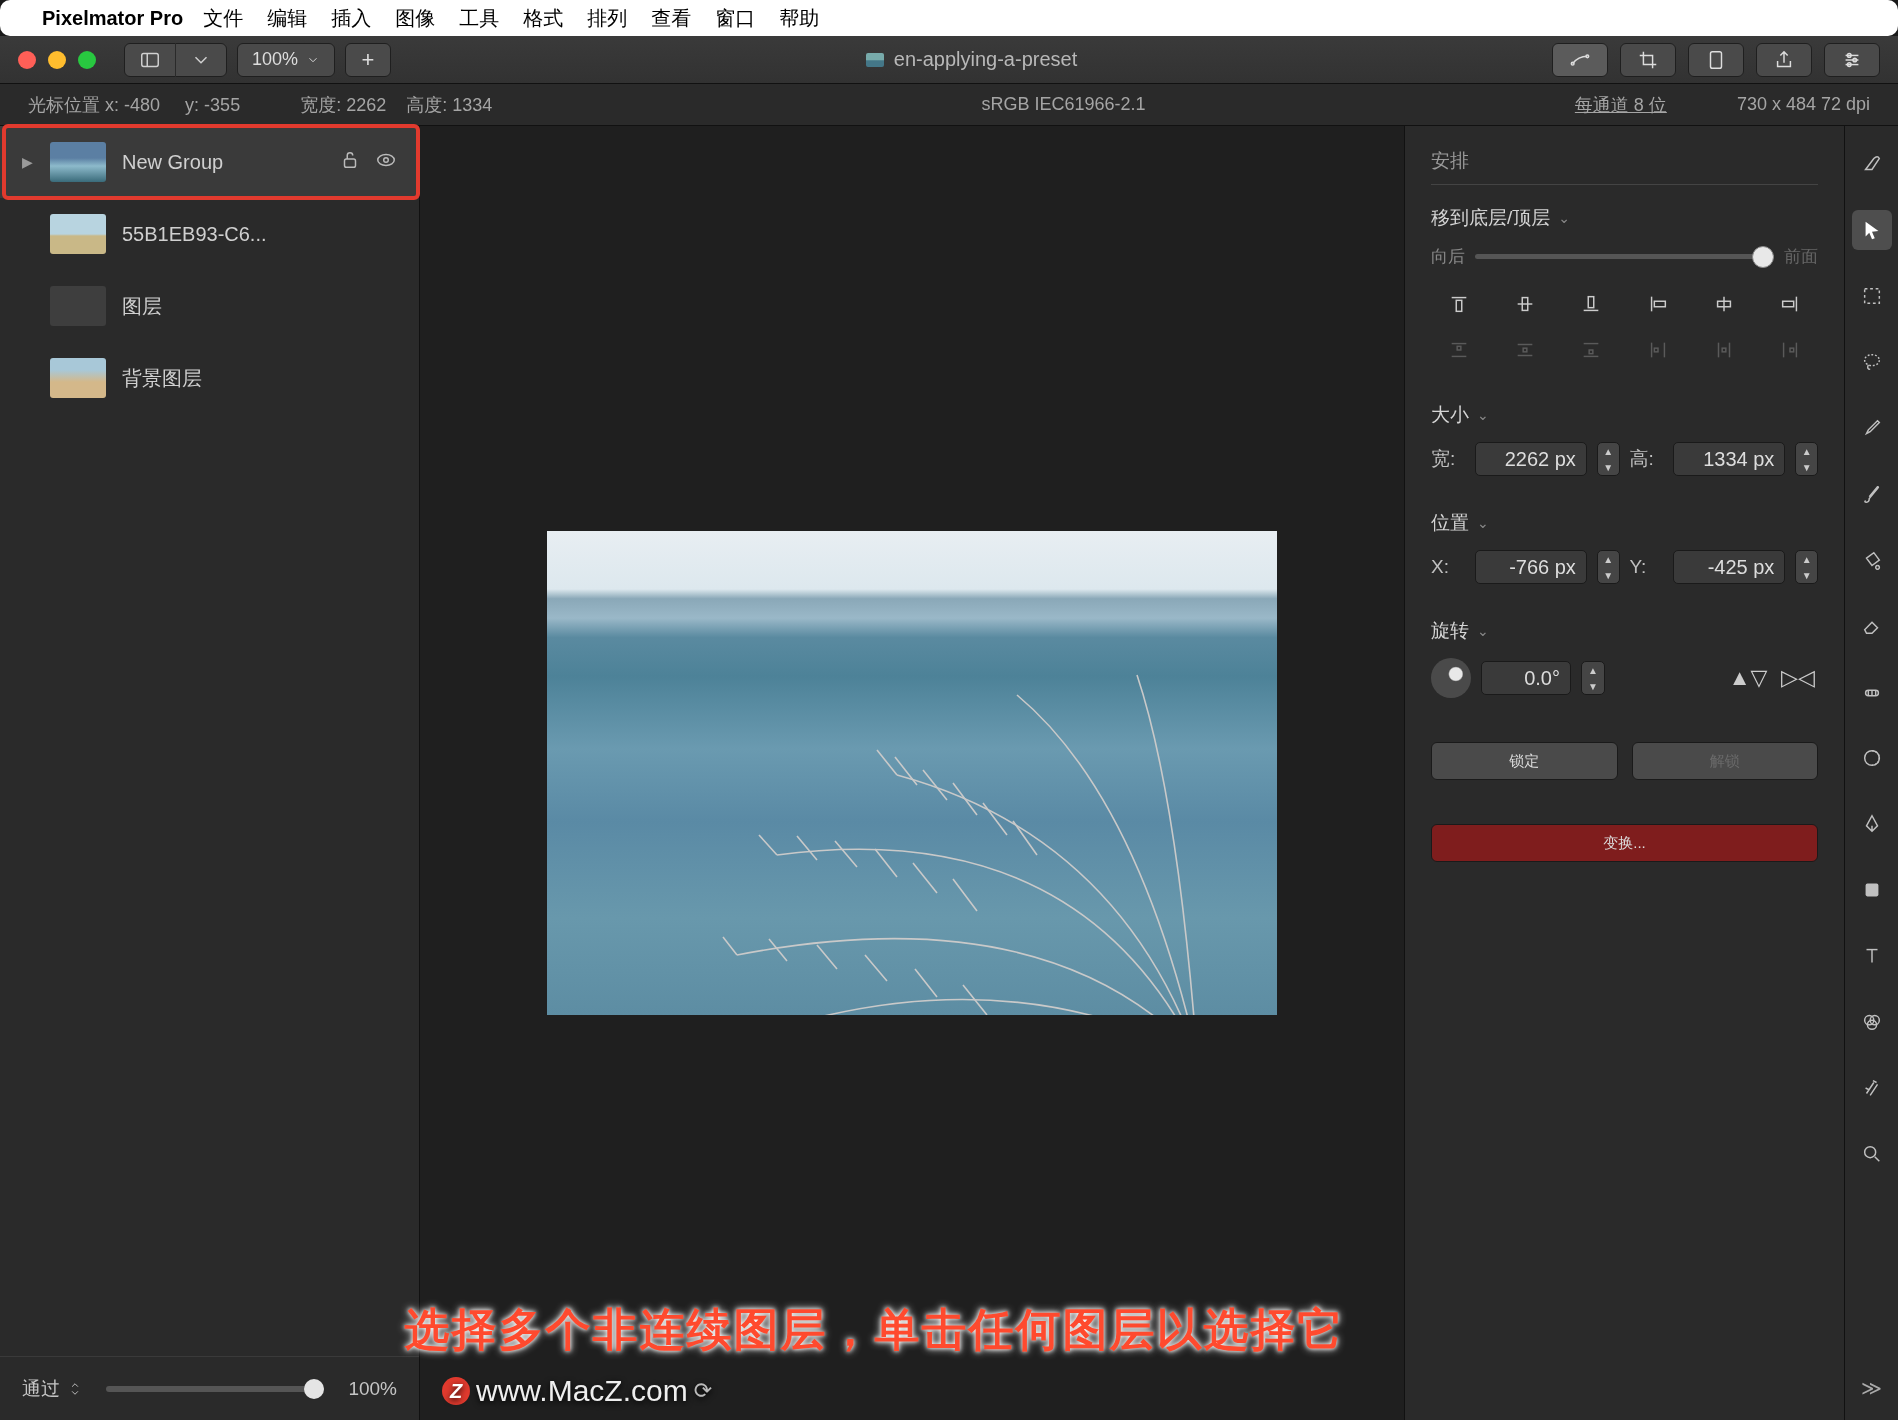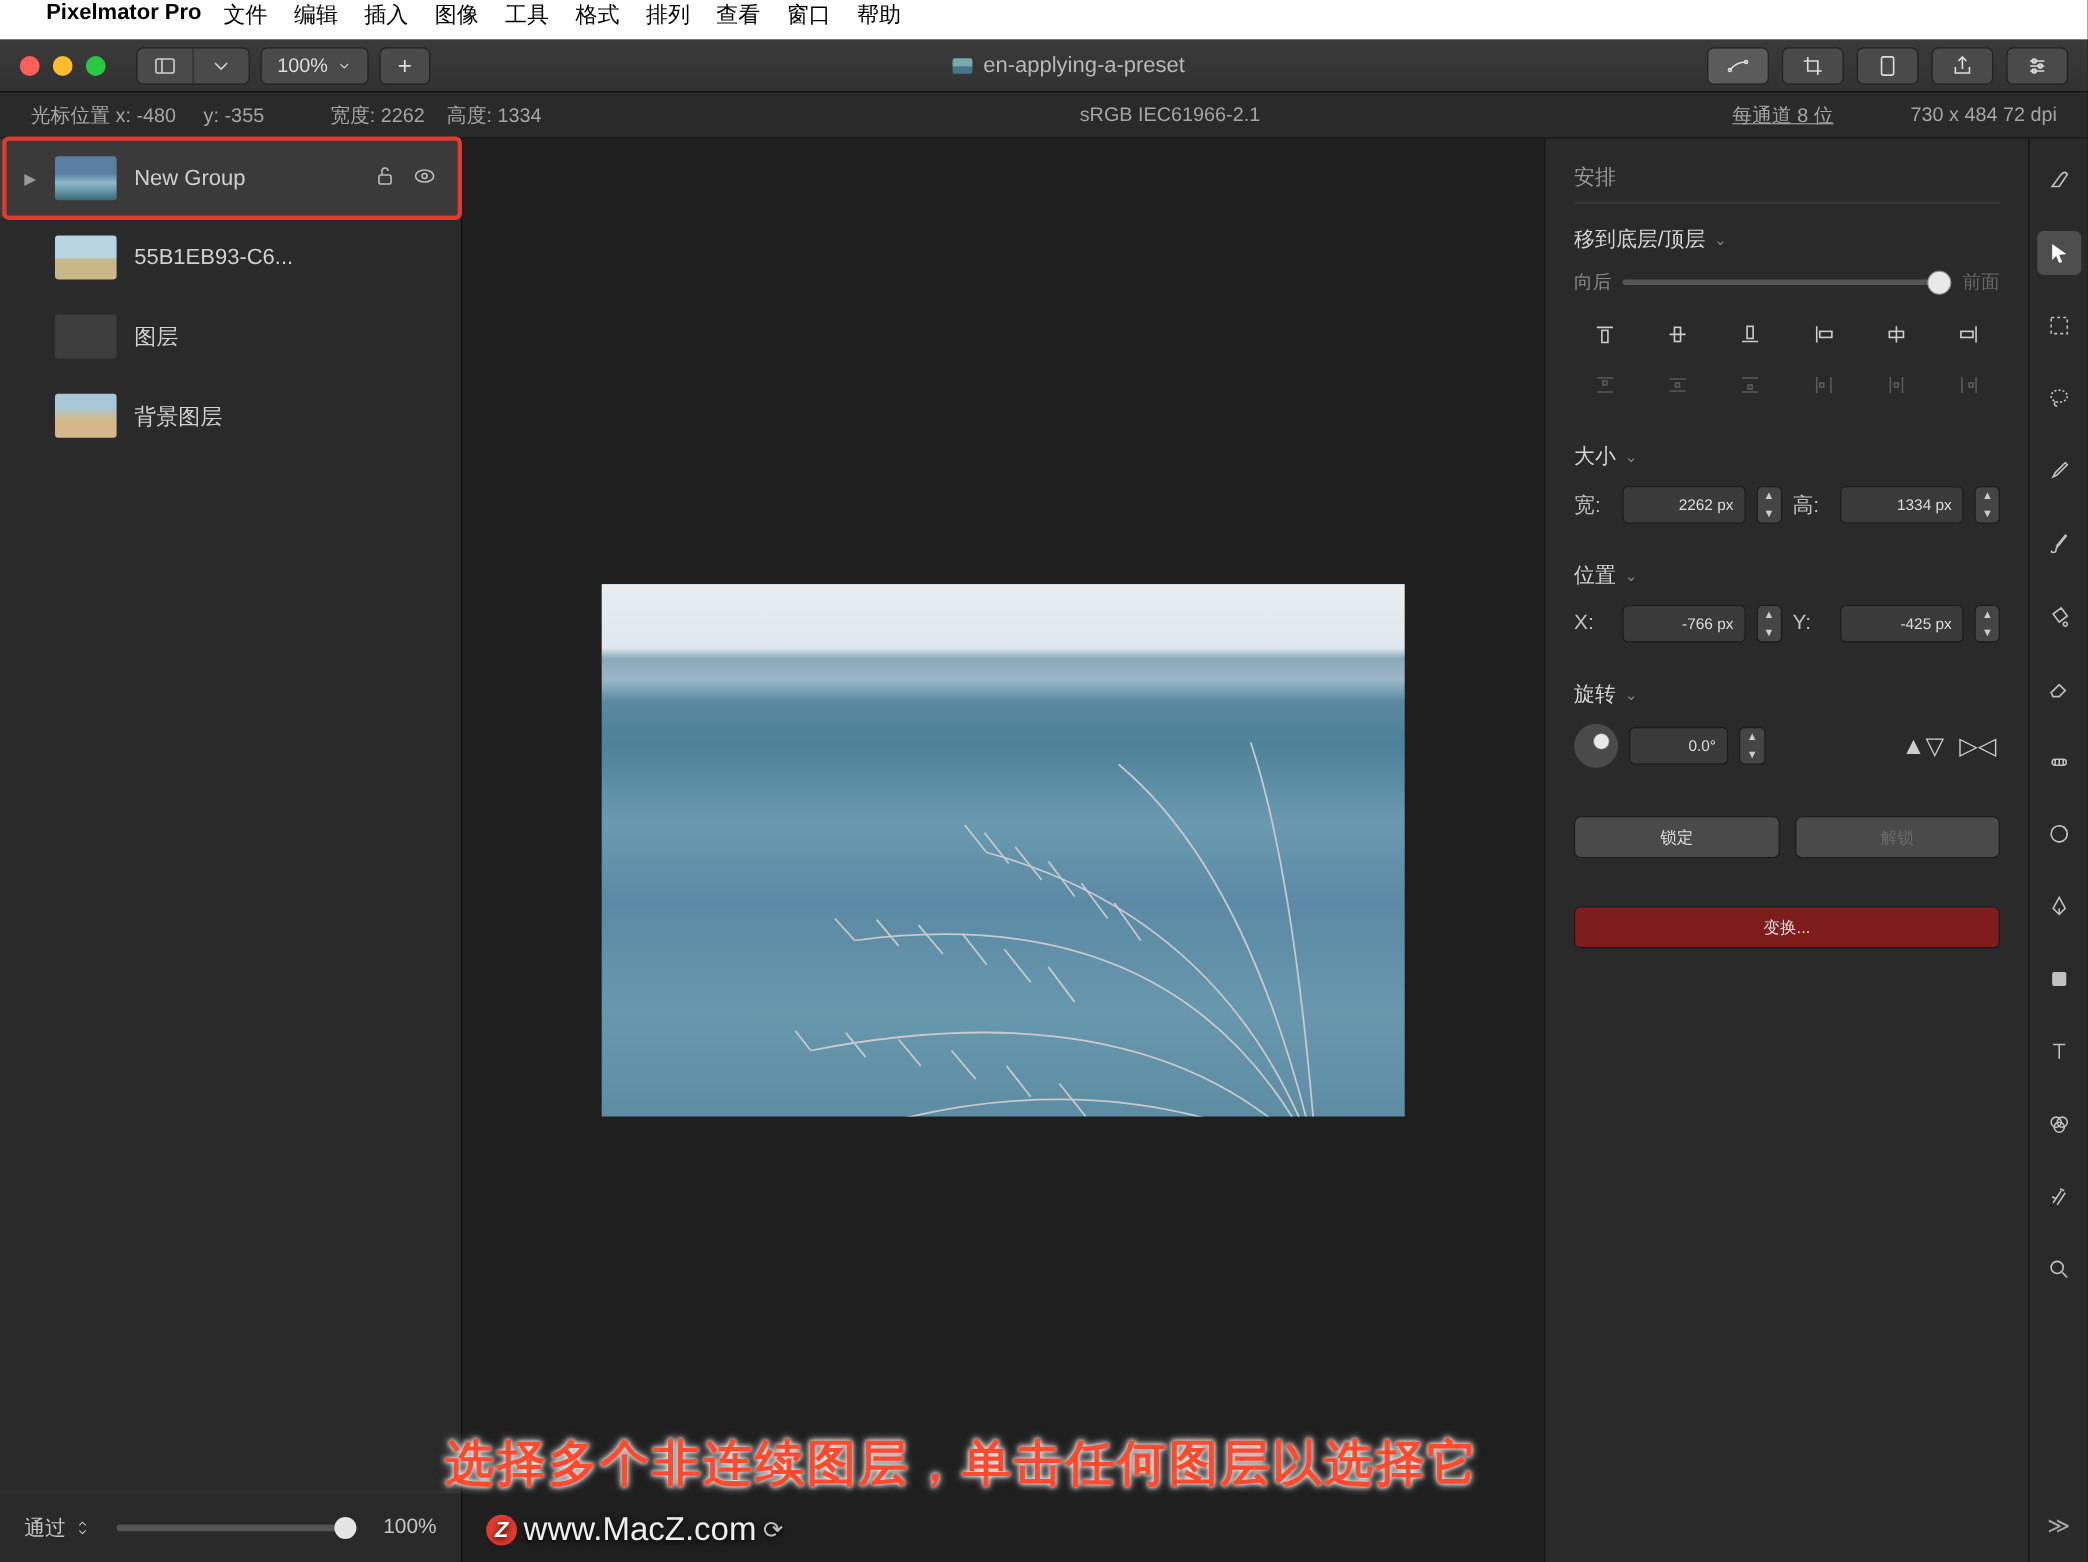--- a/index.html
+++ b/index.html
@@ -1,19 +1,19 @@
 <!DOCTYPE html>
 <html><head>
 <meta charset="utf-8">
 <style>
   * { margin: 0; padding: 0; box-sizing: border-box; user-select: none; }
   html, body { width: 1898px; height: 1420px; background: #1a1a1a; font-family: -apple-system, "Helvetica Neue", Arial, sans-serif; color: #c9c9c9; overflow: hidden; }
   
   
-  .menubar { height: 36px; background: #ffffff; display: flex; align-items: flex-start; padding: 0 20px; color: #000; font-size: 20px; }
+  .menubar { height: 36px; background: #ffffff; display: flex; align-items: center; padding: 0 20px; color: #000; font-size: 20px; border-radius: 10px; }
   .menubar .apple { font-size: 22px; margin-right: 22px; }
   .menubar .appname { font-weight: 700; margin-right: 20px; }
   .menubar .mitem { margin-right: 24px; cursor: default; }
   
   
   .titlebar { height: 48px; background: linear-gradient(#3a3a3a,#323232); display: flex; align-items: center; padding: 0 18px; border-bottom: 1px solid #111; }
   .traffic { display: flex; gap: 12px; margin-right: 28px; }
   .dot { width: 18px; height: 18px; border-radius: 50%; }
   .dot.r { background: #ff5f57; } .dot.y { background: #ffbd2e; } .dot.g { background: #28c840; }
   .tb-seg { display:flex; align-items:center; background:#4a4a4a; border:1px solid #1f1f1f; border-radius:6px; height:34px; }
@@ -81,21 +81,21 @@
   .insp-sub { color:#d5d5d5; font-size:19px; margin-bottom:14px; display:flex; align-items:center; gap:8px;}
   .chev { font-size:14px; color:#888;}
   .slider-h { height:5px; background:#555; border-radius:3px; position:relative; flex:1;}
   .slider-h .knob { position:absolute; right:0; top:-8px; width:22px; height:22px; border-radius:50%; background:#e8e8e8; border:1px solid #888;}
   .lbl-sm { font-size:17px; color:#888;}
   .align-grid { display:grid; grid-template-columns:repeat(6,1fr); gap:10px; margin-bottom:10px;}
   .align-btn { height:36px; background:transparent; display:flex; align-items:center; justify-content:center; color:#ccc;}
   .align-btn.dim { color:#5a5a5a;}
   .field-row { display:flex; align-items:center; gap:10px; margin-bottom:14px;}
   .field-row .lab { width:36px; color:#c0c0c0;}
-  .numbox { background:#3a3a3a; border:1px solid #1a1a1a; border-radius:5px; height:34px; padding:0 10px; display:flex; align-items:center; justify-content:flex-end; color:#ddd; font-size:14px; width:118px;}
+  .numbox { background:#3a3a3a; border:1px solid #1a1a1a; border-radius:5px; height:34px; padding:0 10px; display:flex; align-items:center; justify-content:flex-end; color:#ddd; font-size:20px; width:118px;}
   .stepper { width:24px; height:34px; background:#454545; border:1px solid #1a1a1a; border-radius:5px; display:flex; flex-direction:column;}
   .stepper div { flex:1; display:flex; align-items:center; justify-content:center; font-size:10px; color:#ccc;}
   .rot-knob { width:40px; height:40px; border-radius:50%; background:radial-gradient(circle at 62% 40%,#e8e8e8 18%,#4a4a4a 22%);}
   .flip { font-size:22px; color:#ccc; width:40px; text-align:center;}
   .btn-row { display:flex; gap:14px; margin-bottom:14px;}
   .btn { flex:1; height:38px; background:#4a4a4a; border:1px solid #1a1a1a; border-radius:6px; display:flex; align-items:center; justify-content:center; font-size:15px; color:#ddd;}
   .btn.ghost { color:#6a6a6a;}
   .btn.wide { width:100%; background:#7f1d1d;}
   
   

